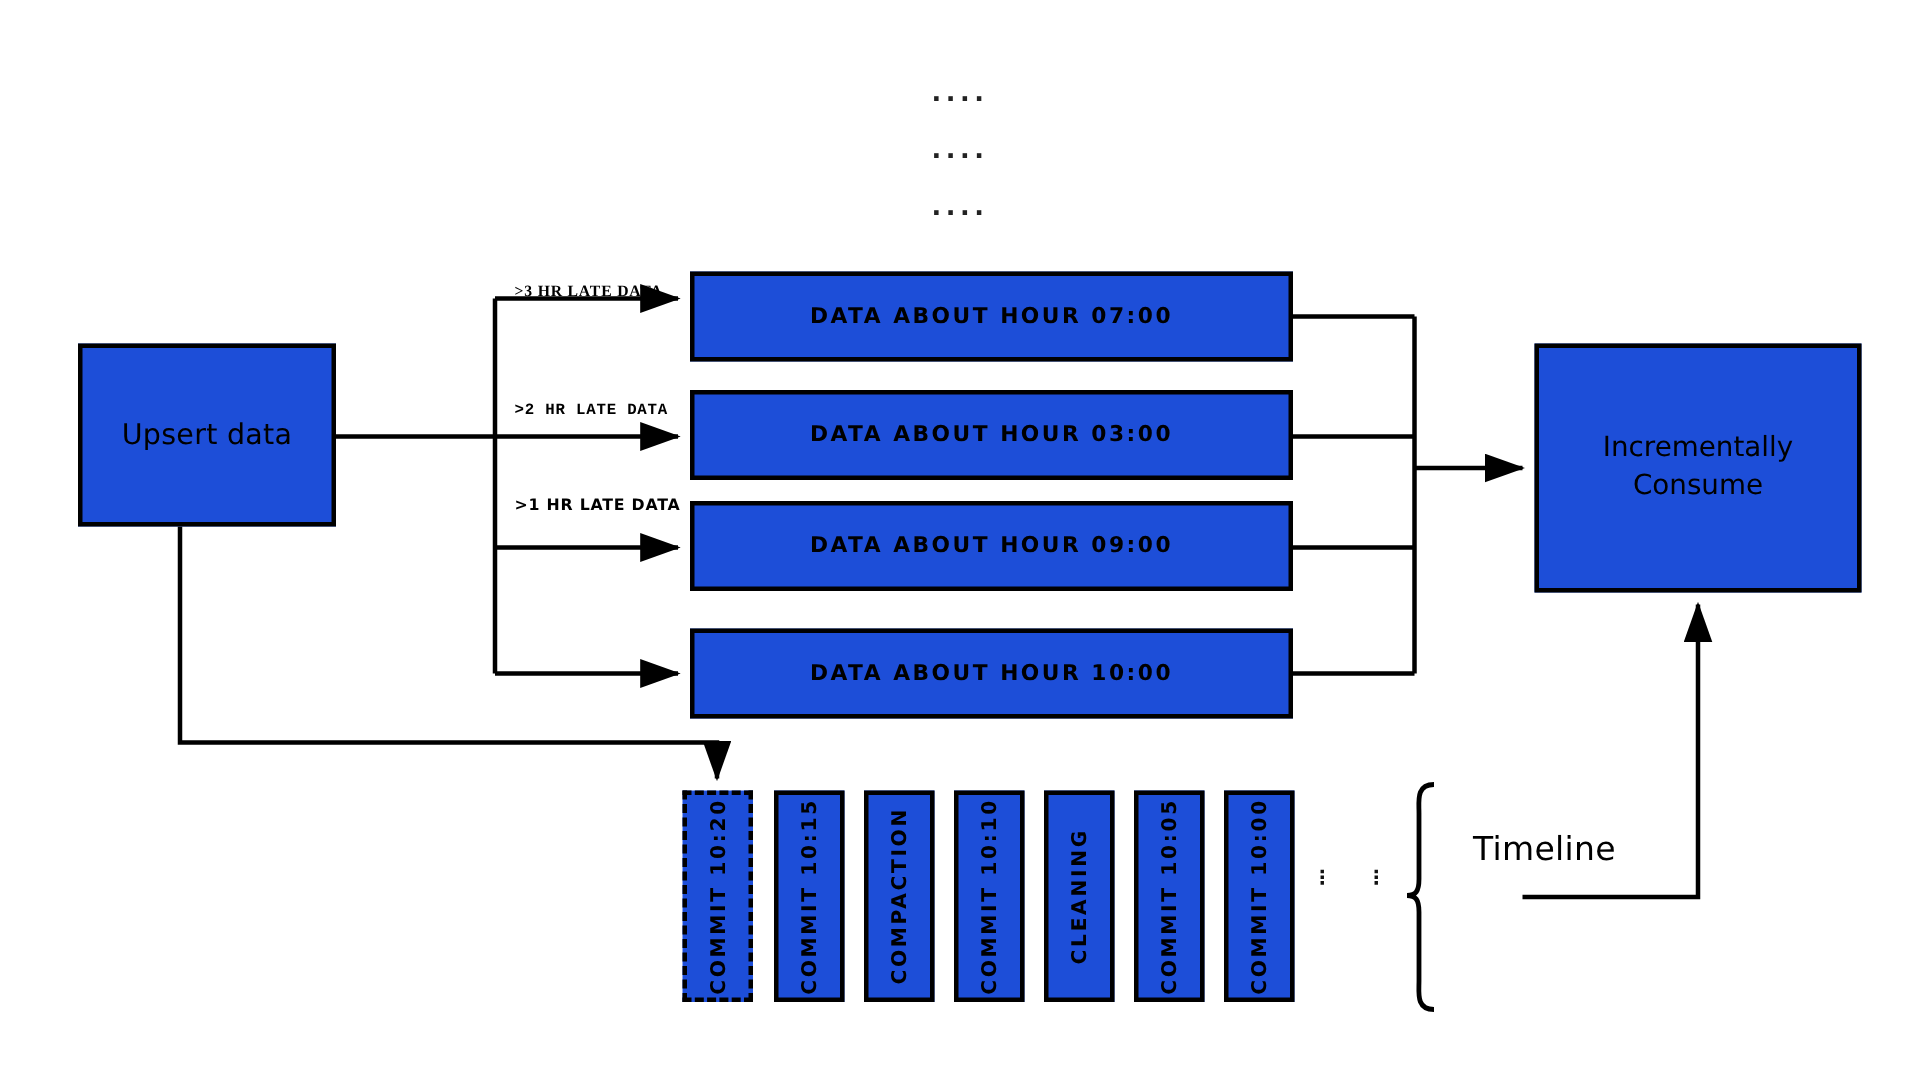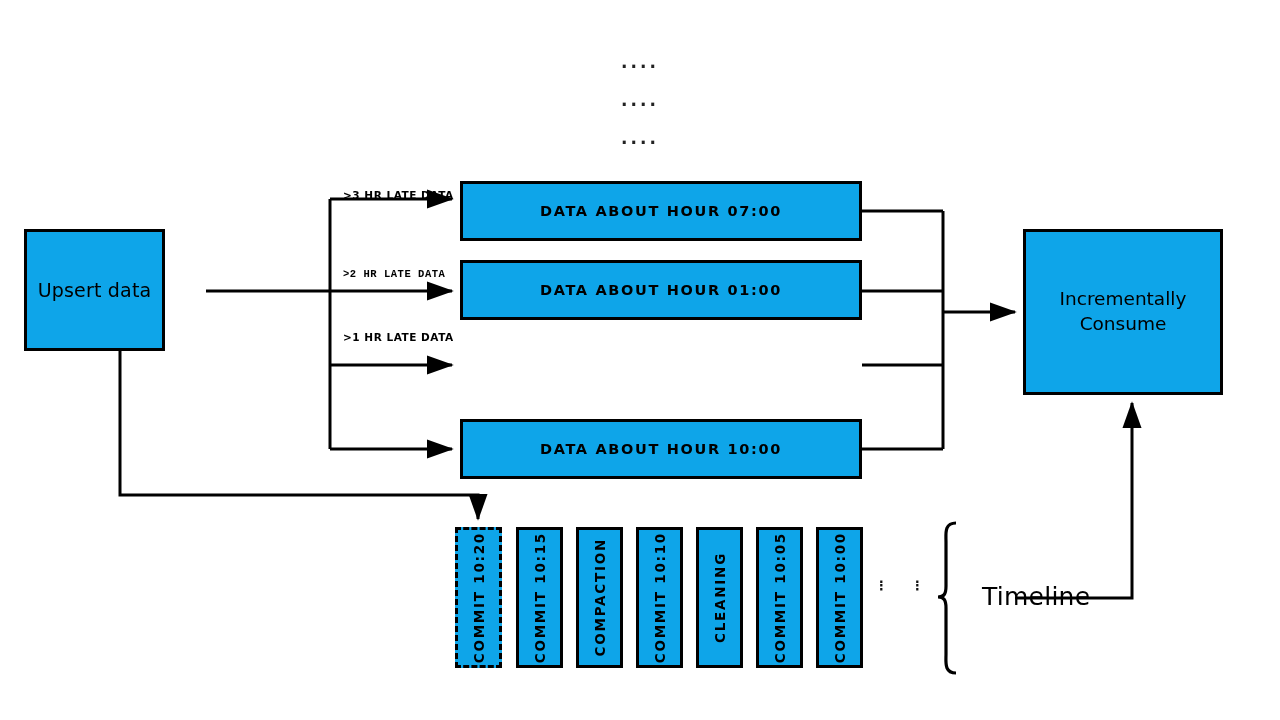--- a/index.html
+++ b/index.html
@@ -24,42 +24,42 @@
     position: absolute;
     left: 0;
     top: 0;
     width: 1280px;
     height: 720px;
     pointer-events: none;
   }
   .node {
     position: absolute;
     box-sizing: border-box;
-    background: #0ea5e9;
+    background: #1d4ed8;
     border: 3px solid #000000;
     display: flex;
     align-items: center;
     justify-content: center;
     text-align: center;
   }
   .node.dashed {
     border-style: dashed;
     border-width: 3px;
   }
   .hand-label {
     font-family: "DejaVu Sans", sans-serif;
     font-weight: bold;
     letter-spacing: 0.06em;
   }
 
   
   #upsert-box {
-    left: 24px;
+    left: 52px;
     top: 229px;
-    width: 141px;
+    width: 172px;
     height: 122px;
   }
   #upsert-box .txt {
     font-size: 19px;
     line-height: 1.30;
     letter-spacing: 0.01em;
   }
 
   
   .hour-box {
@@ -74,21 +74,21 @@
   }
   #hour-box-0 { top: 181px; }
   #hour-box-1 { top: 260px; }
   #hour-box-2 { top: 334px; }
   #hour-box-3 { top: 419px; justify-content: center; }
 
   
   #consume-box {
     left: 1023px;
     top: 229px;
-    width: 200px;
+    width: 218px;
     height: 166px;
   }
   #consume-box .txt {
     font-size: 18.5px;
     line-height: 1.35;
   }
 
   
   .commit-box {
     top: 527px;
@@ -106,21 +106,21 @@
   }
 
   
   .edge-label {
     position: absolute;
     font-size: 10.5px;
     font-weight: bold;
     letter-spacing: 0.05em;
     white-space: nowrap;
   }
-  #edge-label-0 { left: 343px; top: 189px; }
+  #edge-label-0 { left: 343px; top: 189px; font-family: Liberation Serif, serif; }
   #edge-label-1 { left: 343px; top: 268px; font-family: Liberation Mono, monospace; }
   #edge-label-2 { left: 343px; top: 331px; }
 
   
   .top-dots {
     position: absolute;
     left: 0;
     width: 1280px;
     text-align: center;
     font-size: 17px;
@@ -144,22 +144,22 @@
     text-align: center;
     color: #111;
   }
   #v-dots-0 { left: 875px; }
   #v-dots-1 { left: 911px; }
 
   
   #timeline-label {
     position: absolute;
     left: 982px;
-    top: 582px;
-    font-size: 25px;
+    top: 554px;
+    font-size: 22px;
     letter-spacing: 0.01em;
   }
 </style>
 </head>
 <body>
 
 <div id="canvas">
 
   <svg class="layer" viewBox="0 0 1280 720" xmlns="http://www.w3.org/2000/svg">
     <defs>
@@ -213,21 +213,24 @@
   </div>
 
   <div class="edge-label hand-label" id="edge-label-0">&gt;3 HR LATE DATA</div>
   <div class="edge-label hand-label" id="edge-label-1">&gt;2 HR LATE DATA</div>
   <div class="edge-label hand-label" id="edge-label-2">&gt;1 HR LATE DATA</div>
 
   <div class="node hour-box" id="hour-box-0">
     <div class="txt hand-label">DATA ABOUT HOUR 07:00</div>
   </div>
   <div class="node hour-box" id="hour-box-1">
-    <div class="txt hand-label">DATA ABOUT HOUR 01:00</div>
+    <div class="txt hand-label">DATA ABOUT HOUR 03:00</div>
+  </div>
+  <div class="node hour-box" id="hour-box-2">
+    <div class="txt hand-label">DATA ABOUT HOUR 09:00</div>
   </div>
   <div class="node hour-box" id="hour-box-3">
     <div class="txt hand-label">DATA ABOUT HOUR 10:00</div>
   </div>
 
   <div class="node" id="consume-box">
     <div class="txt">
       <div>Incrementally Consume</div>
     </div>
   </div>

